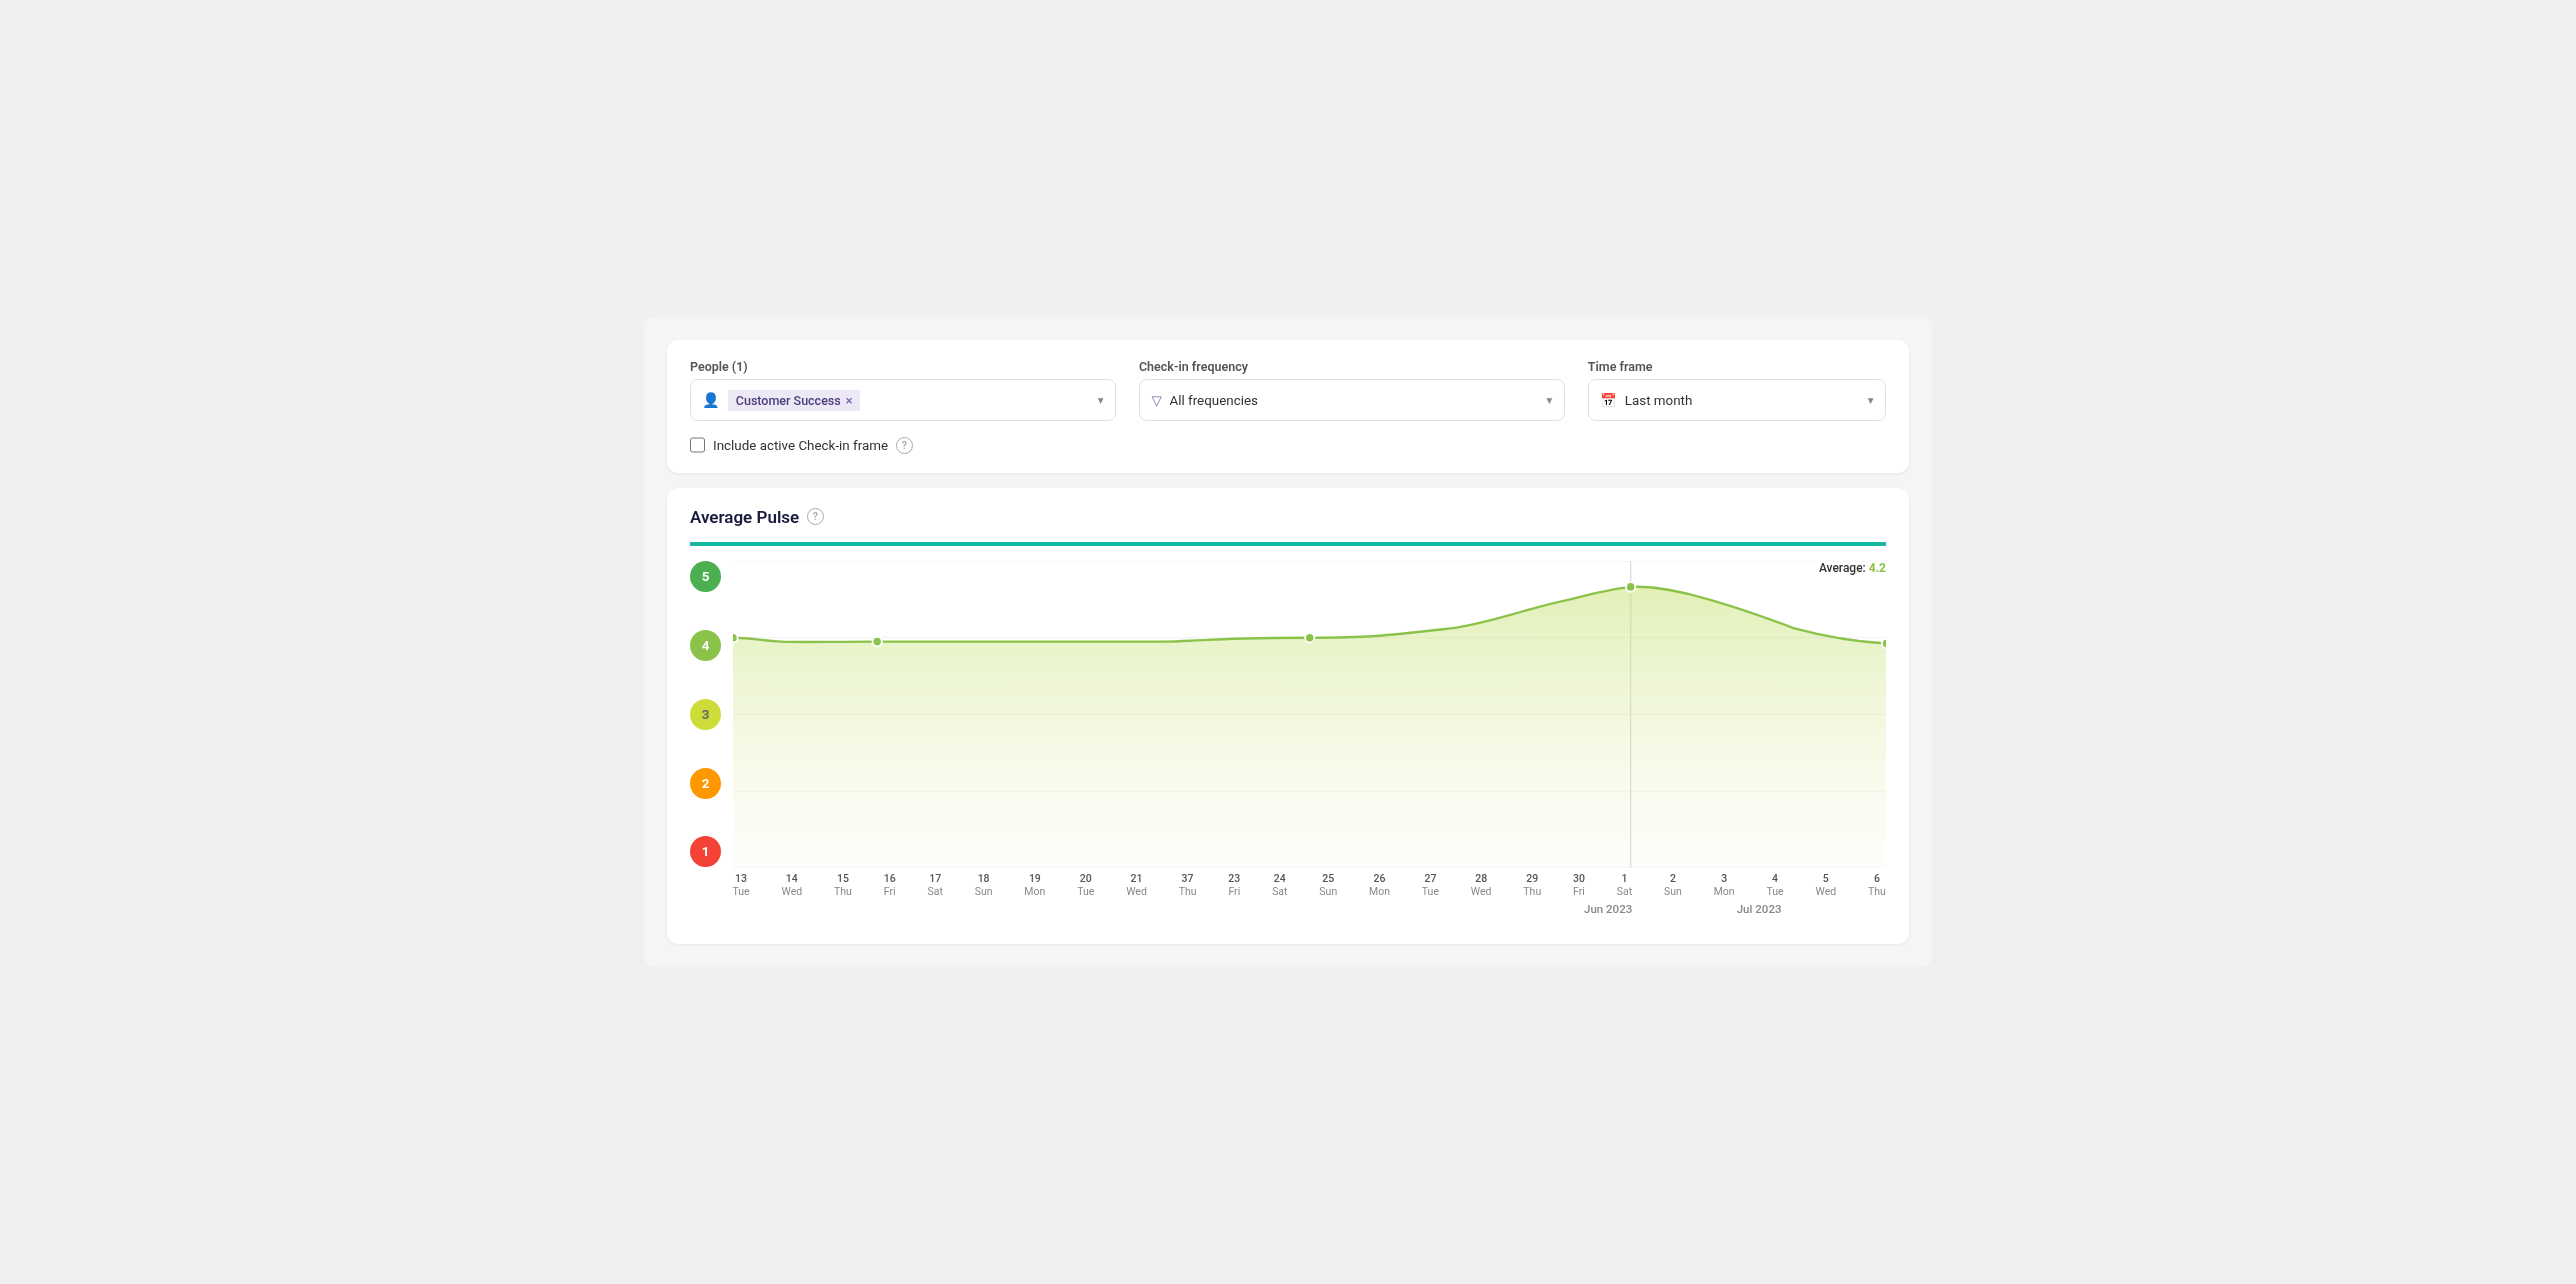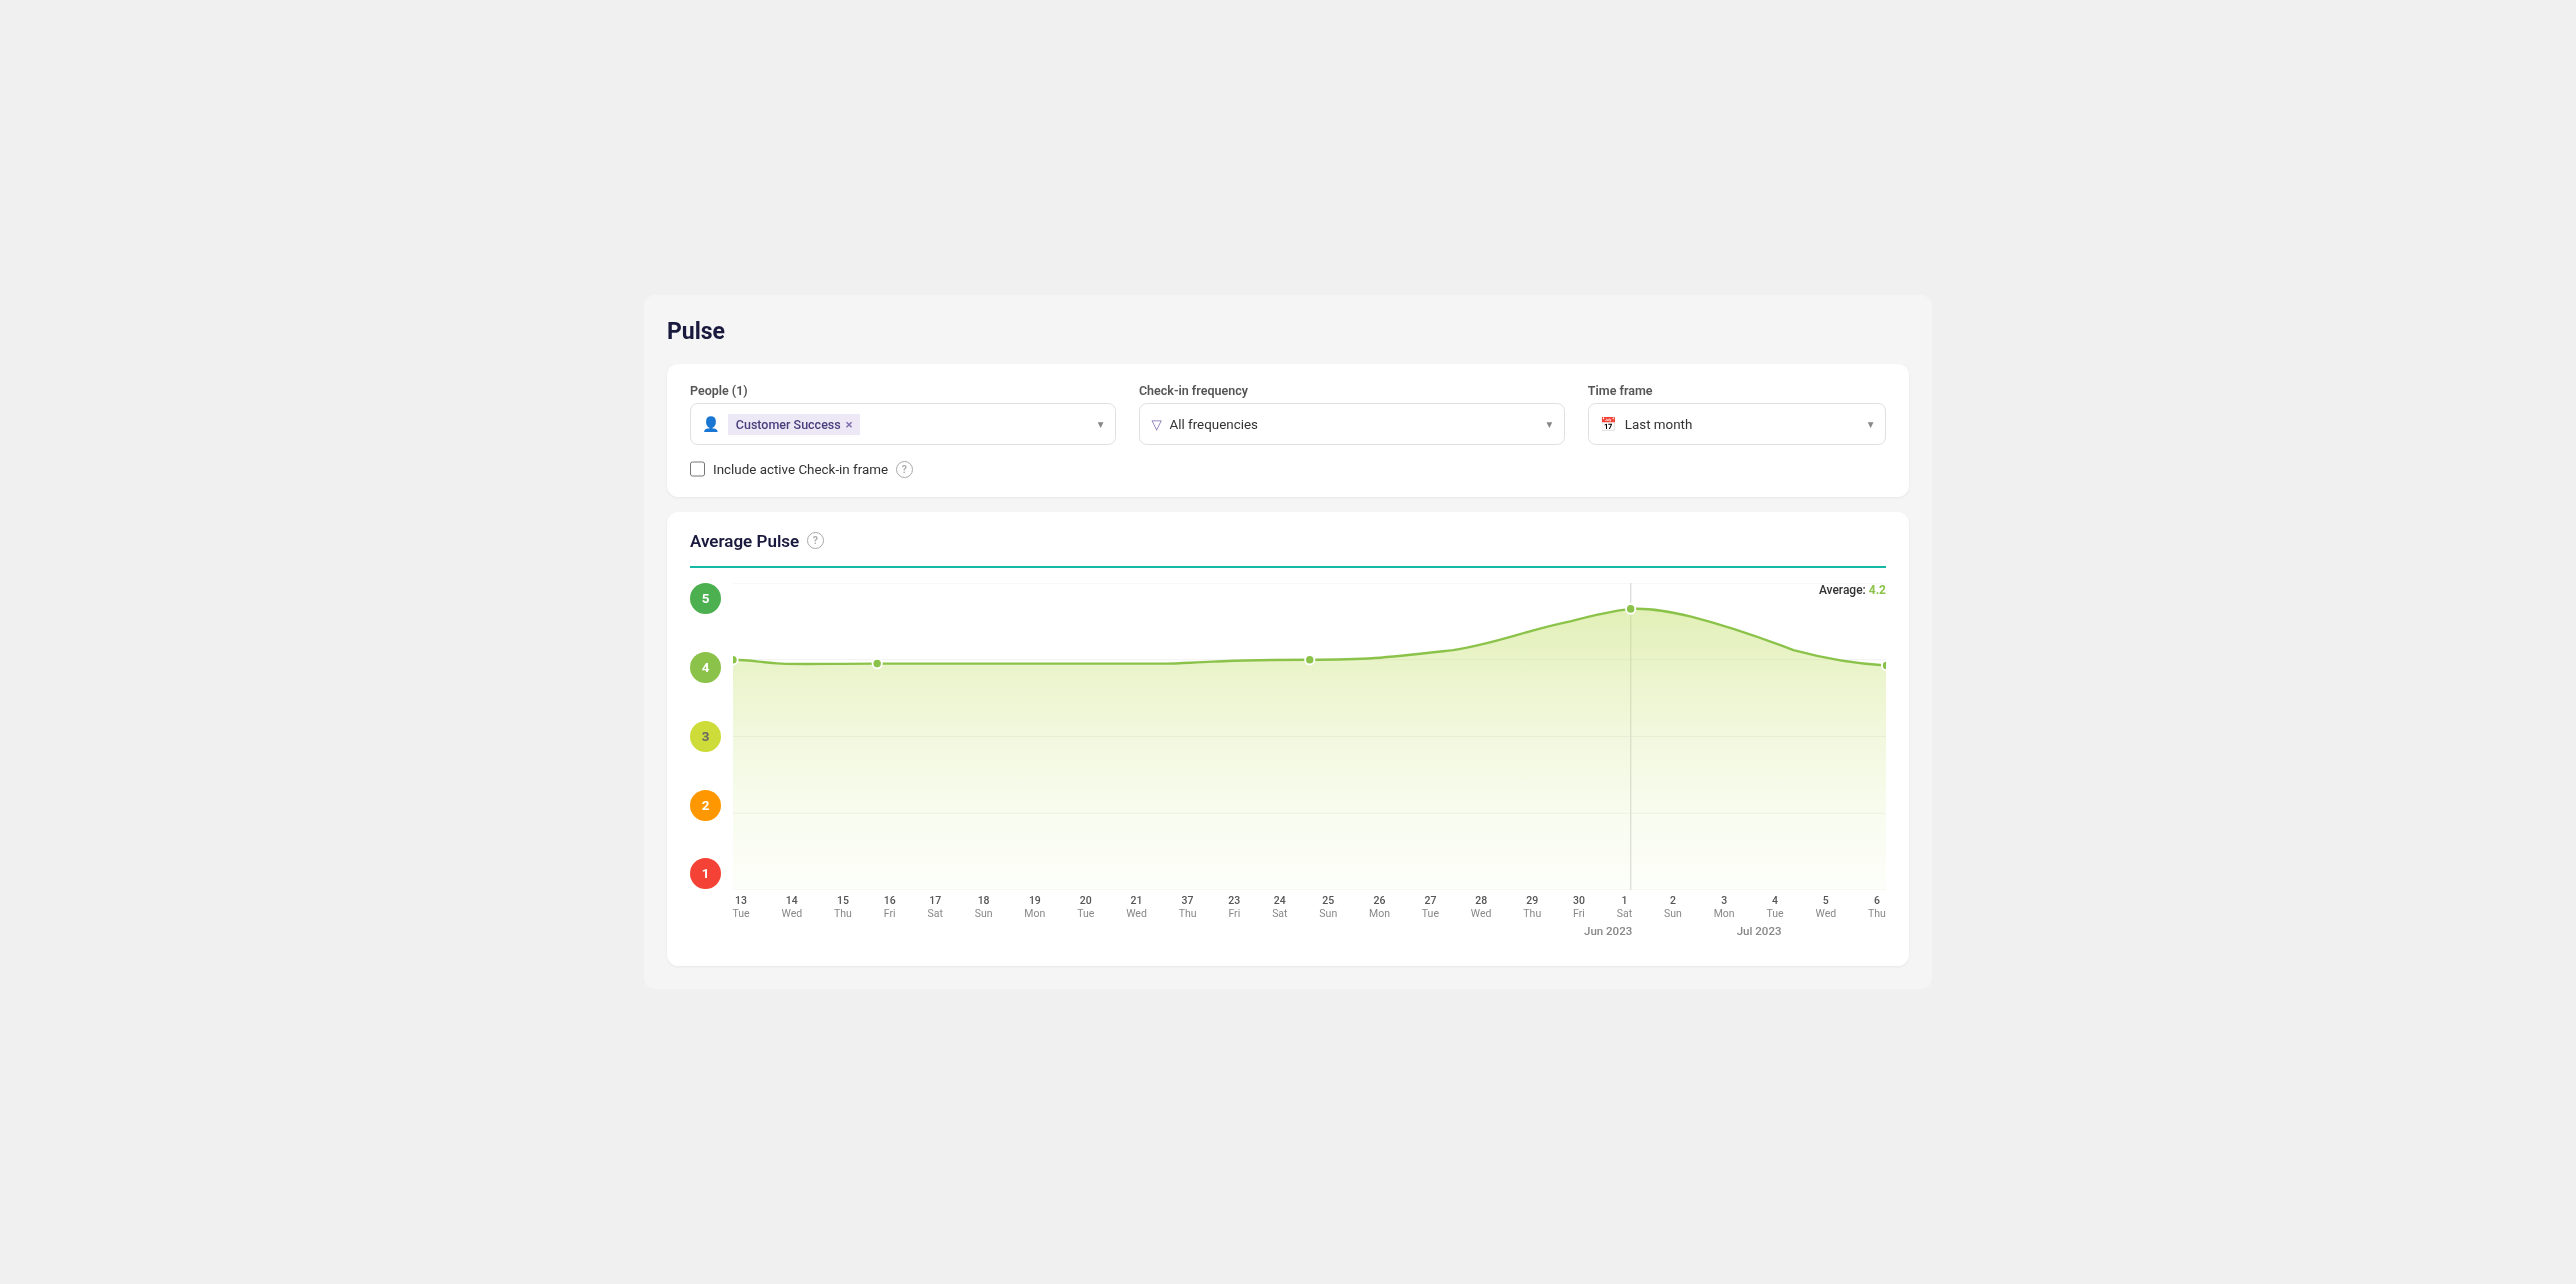--- a/index.html
+++ b/index.html
@@ -148,21 +148,21 @@
       border-radius: 11.5px;
       padding: 19px 23px 19px;
       box-shadow: 0 1px 2.9px rgba(0,0,0,0.06);
     }
     .chart-header {
       display: flex;
       align-items: center;
       gap: 7.7px;
       margin-bottom: 15.3px;
       padding-bottom: 15.3px;
-      border-bottom: 2px solid #14b8a6;
+      border-bottom: 4px solid #14b8a6;
     }
     .chart-title {
       font-size: 17px;
       font-weight: 600;
       color: #1a1a3e;
     }
     .average-label {
       position: absolute;
       top: 0;
       right: 0;
@@ -205,21 +205,20 @@
     }
     .x-label .day-num {
       font-weight: 500;
       color: #555;
     }
   </style>
 </head>
 <body>
 
 <div class="page-container">
-  <h1 class="page-title">Pulse</h1>
 
   <div class="filter-card">
     <div class="filter-row">
 
       <div class="filter-group people">
         <span class="filter-label">People (1)</span>
         <div class="filter-select">
           <div class="filter-select-inner">
             <span class="people-icon">👤</span>
             <span class="tag">

